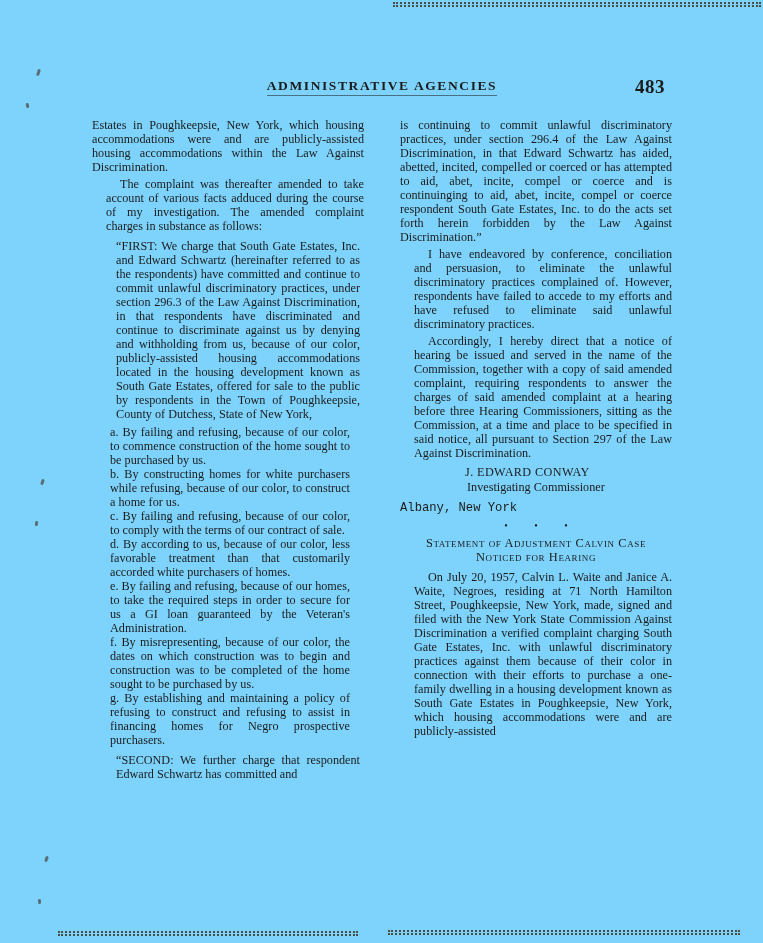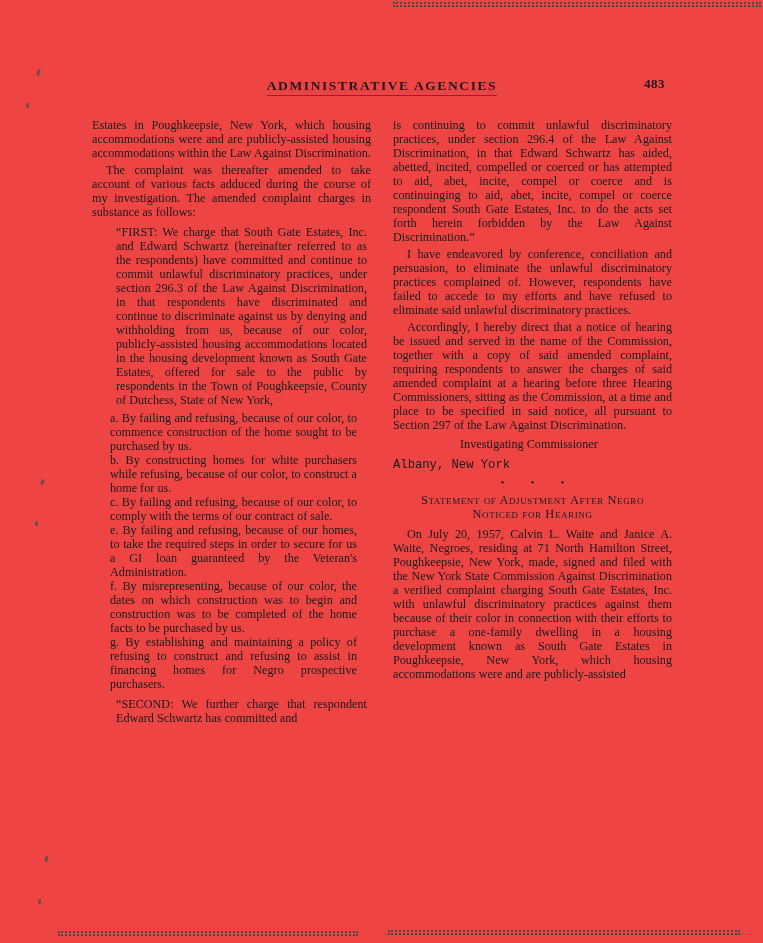--- a/index.html
+++ b/index.html
@@ -2,55 +2,55 @@
 <html><head>
 <meta charset="utf-8">
 <style>
   * { box-sizing: border-box; }
   html, body { margin: 0; padding: 0; background: #dddbd6; }
   .page {
     position: relative;
     width: 763px;
     height: 943px;
     margin: 0 auto;
-    background: #ef4444;
+    background: #7dd3fc;
     color: #1b1b1b;
     font-family: "Liberation Serif", "DejaVu Serif", serif;
     overflow: hidden;
   }
 
   
   .header { position: absolute; top: 76px; left: 92px; width: 580px; text-align: center; }
   .title {
     display: inline-block;
     font-size: 13.5px;
     font-weight: bold;
     letter-spacing: 1.6px;
     border-bottom: 1px solid rgba(30,30,30,.55);
     padding-bottom: 1px;
   }
-  .pagenum { position: absolute; top: 76px; right: 98px; font-size: 13px; font-weight: bold; letter-spacing: .5px; text-align: right; }
+  .pagenum { position: absolute; top: 76px; right: 98px; font-size: 19px; font-weight: bold; letter-spacing: .5px; text-align: right; }
 
   
   .columns {
     position: absolute;
     top: 118px; left: 92px;
     width: 580px;
     display: flex;
-    gap: 22px;
+    gap: 36px;
   }
   .col { flex: 1 1 0; min-width: 0; }
 
   .para {
     margin: 0 0 3px 0;
     font-size: 12.2px;
     line-height: 14px;
     text-align: justify;
   }
-  .indent { text-indent: 14px; }
+  .indent { text-indent: 14px; margin-left: 14px; }
   .tight { margin-bottom: 0; }
 
   .quote {
     margin: 6px 4px 4px 24px;
   }
   .items { margin: 4px 14px 0 18px; }
   .items .para { margin-bottom: 0; }
 
   .sig-block { margin: 5px 0 6px 65px; font-size: 12.2px; line-height: 15px; }
   .sig-name { letter-spacing: .4px; }
@@ -127,47 +127,49 @@
       <p class="para indent">The complaint was thereafter amended to take account of various facts adduced during the course of my investigation. The amended complaint charges in substance as follows:</p>
 
       <div class="quote">
         <p class="para tight">“FIRST: We charge that South Gate Estates, Inc. and Edward Schwartz (hereinafter referred to as the respondents) have committed and continue to commit unlawful discriminatory practices, under section 296.3 of the Law Against Discrimination, in that respondents have discriminated and continue to discriminate against us by denying and withholding from us, because of our color, publicly-assisted housing accommodations located in the housing development known as South Gate Estates, offered for sale to the public by respondents in the Town of Poughkeepsie, County of Dutchess, State of New York,</p>
       </div>
 
       <div class="items">
         <p class="para">a. By failing and refusing, because of our color, to commence construction of the home sought to be purchased by us.</p>
         <p class="para">b. By constructing homes for white purchasers while refusing, because of our color, to construct a home for us.</p>
         <p class="para">c. By failing and refusing, because of our color, to comply with the terms of our contract of sale.</p>
+        <p class="para">d. By according to us, because of our color, less favorable treatment than that customarily accorded white purchasers of homes.</p>
         <p class="para">e. By failing and refusing, because of our homes, to take the required steps in order to secure for us a GI loan guaranteed by the Veteran's Administration.</p>
-        <p class="para">f. By misrepresenting, because of our color, the dates on which construction was to begin and construction was to be completed of the home facts to be purchased by us.</p>
+        <p class="para">f. By misrepresenting, because of our color, the dates on which construction was to begin and construction was to be completed of the home sought to be purchased by us.</p>
         <p class="para">g. By establishing and maintaining a policy of refusing to construct and refusing to assist in financing homes for Negro prospective purchasers.</p>
       </div>
 
       <div class="quote">
         <p class="para tight">“SECOND: We further charge that respondent Edward Schwartz has committed and</p>
       </div>
     </div>
 
     <div class="col">
       <p class="para">is continuing to commit unlawful discriminatory practices, under section 296.4 of the Law Against Discrimination, in that Edward Schwartz has aided, abetted, incited, compelled or coerced or has attempted to aid, abet, incite, compel or coerce and is continuinging to aid, abet, incite, compel or coerce respondent South Gate Estates, Inc. to do the acts set forth herein forbidden by the Law Against Discrimination.”</p>
       <p class="para indent">I have endeavored by conference, conciliation and persuasion, to eliminate the unlawful discriminatory practices complained of. However, respondents have failed to accede to my efforts and have refused to eliminate said unlawful discriminatory practices.</p>
       <p class="para indent">Accordingly, I hereby direct that a notice of hearing be issued and served in the name of the Commission, together with a copy of said amended complaint, requiring respondents to answer the charges of said amended complaint at a hearing before three Hearing Commissioners, sitting as the Commission, at a time and place to be specified in said notice, all pursuant to Section 297 of the Law Against Discrimination.</p>
 
       <div class="sig-block">
+        <div class="sig-name">J. EDWARD CONWAY</div>
         <div class="sig-title">Investigating Commissioner</div>
       </div>
 
       <div class="dateline">
         <div>Albany, New York</div>
       </div>
 
       <div class="separator">• • •</div>
 
       <div class="section-heading">
-        <div>Statement of Adjustment After Negro</div>
+        <div>Statement of Adjustment Calvin Case</div>
         <div>Noticed for Hearing</div>
       </div>
 
       <p class="para indent">On July 20, 1957, Calvin L. Waite and Janice A. Waite, Negroes, residing at 71 North Hamilton Street, Poughkeepsie, New York, made, signed and filed with the New York State Commission Against Discrimination a verified complaint charging South Gate Estates, Inc. with unlawful discriminatory practices against them because of their color in connection with their efforts to purchase a one-family dwelling in a housing development known as South Gate Estates in Poughkeepsie, New York, which housing accommodations were and are publicly-assisted</p>
     </div>
 
   </div>
 
   <div class="dots dots-bottom-left"></div>
   <div class="dots dots-bottom-right"></div>

